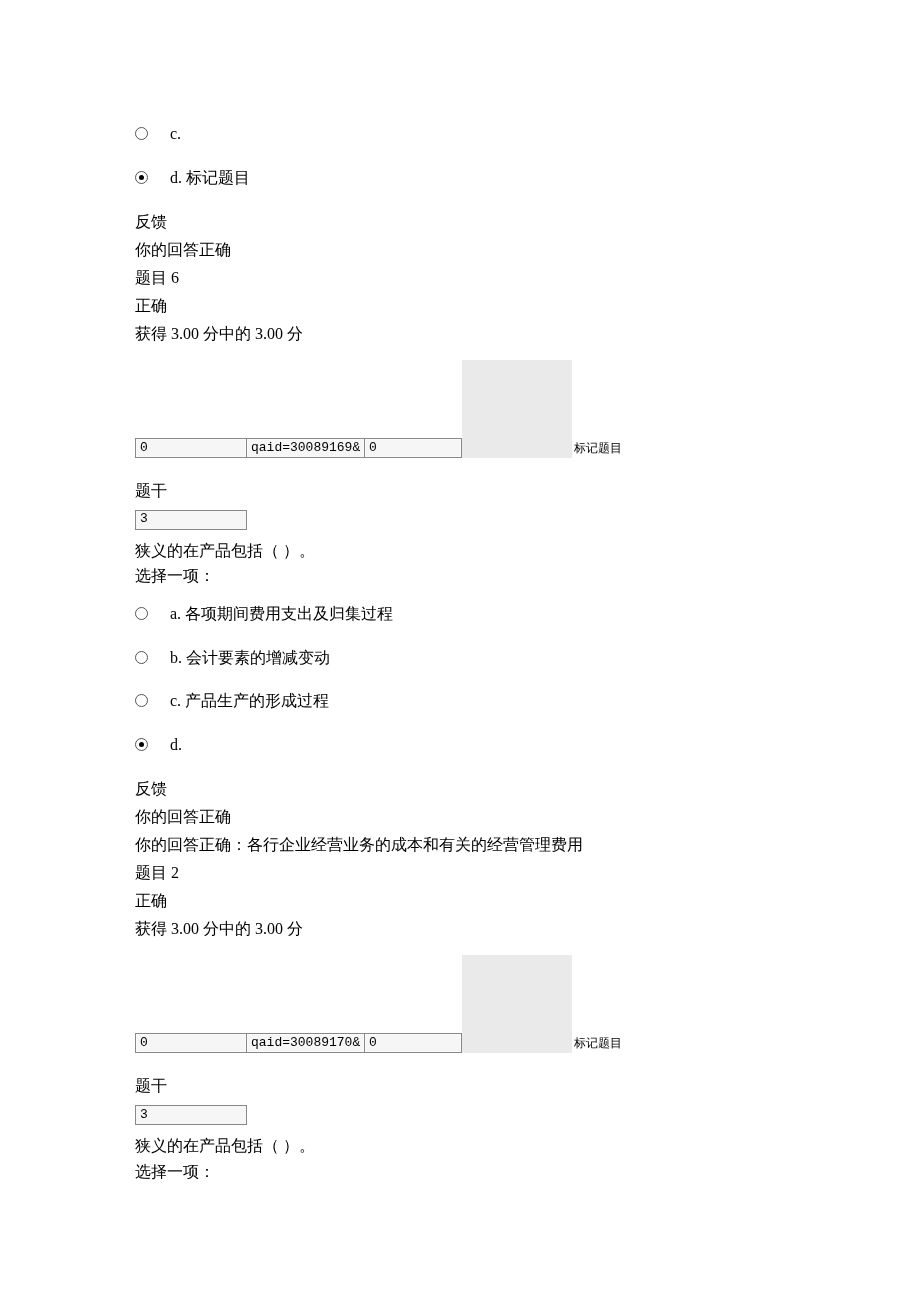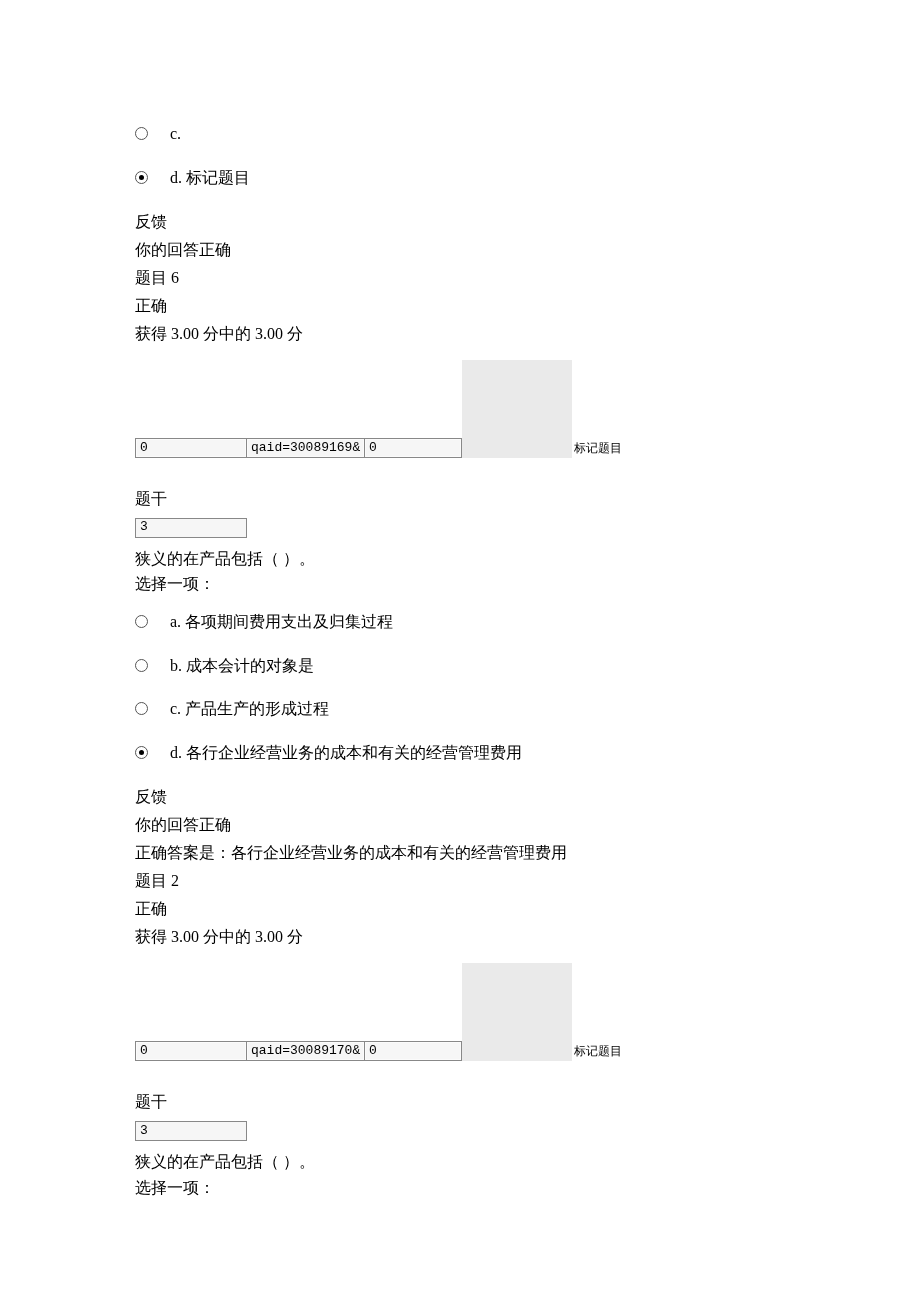--- a/index.html
+++ b/index.html
@@ -73,21 +73,21 @@
       align-items: flex-end;
       margin-top: 0;
     }
     .mark-label {
       font-size: 12px;
       margin-left: 2px;
       align-self: flex-end;
       padding-bottom: 0;
     }
     .section-title {
-      margin-top: 28px;
+      margin-top: 20px;
     }
     .small-input {
       border: 1px solid #888;
       background: #f6f6f6;
       width: 112px;
       height: 20px;
       font-family: "Courier New", monospace;
       font-size: 13px;
       padding: 0 4px;
       margin-top: 6px;
@@ -144,39 +144,38 @@
 <div class="option-row" style="margin-top:12px;">
   <span class="radio"></span>
   <span>a.</span>
   <span>&nbsp;</span>
   <span>各项期间费用支出及归集过程</span>
 </div>
 <div class="option-row">
   <span class="radio"></span>
   <span>b.</span>
   <span>&nbsp;</span>
-  <span>成本会计的对象是</span>
+  <span>会计要素的增减变动</span>
 </div>
 <div class="option-row">
   <span class="radio"></span>
   <span>c.</span>
   <span>&nbsp;</span>
   <span>产品生产的形成过程</span>
 </div>
 <div class="option-row">
   <span class="radio selected"></span>
   <span>d.</span>
   <span>&nbsp;</span>
-  <span>各行企业经营业务的成本和有关的经营管理费用</span>
 </div>
 
 <div class="feedback-block">
   <div>反馈</div>
   <div>你的回答正确</div>
-  <div>正确答案是：各行企业经营业务的成本和有关的经营管理费用</div>
+  <div>你的回答正确：各行企业经营业务的成本和有关的经营管理费用</div>
   <div>题目 2</div>
   <div>正确</div>
   <div>获得 3.00 分中的 3.00 分</div>
 </div>
 
 <div class="mark-wrap" style="margin-top:12px;">
   <div style="display:flex;flex-direction:column;">
     <div style="height:80px;"></div>
     <div class="input-row">
       <div class="text-input input-a">0</div>

